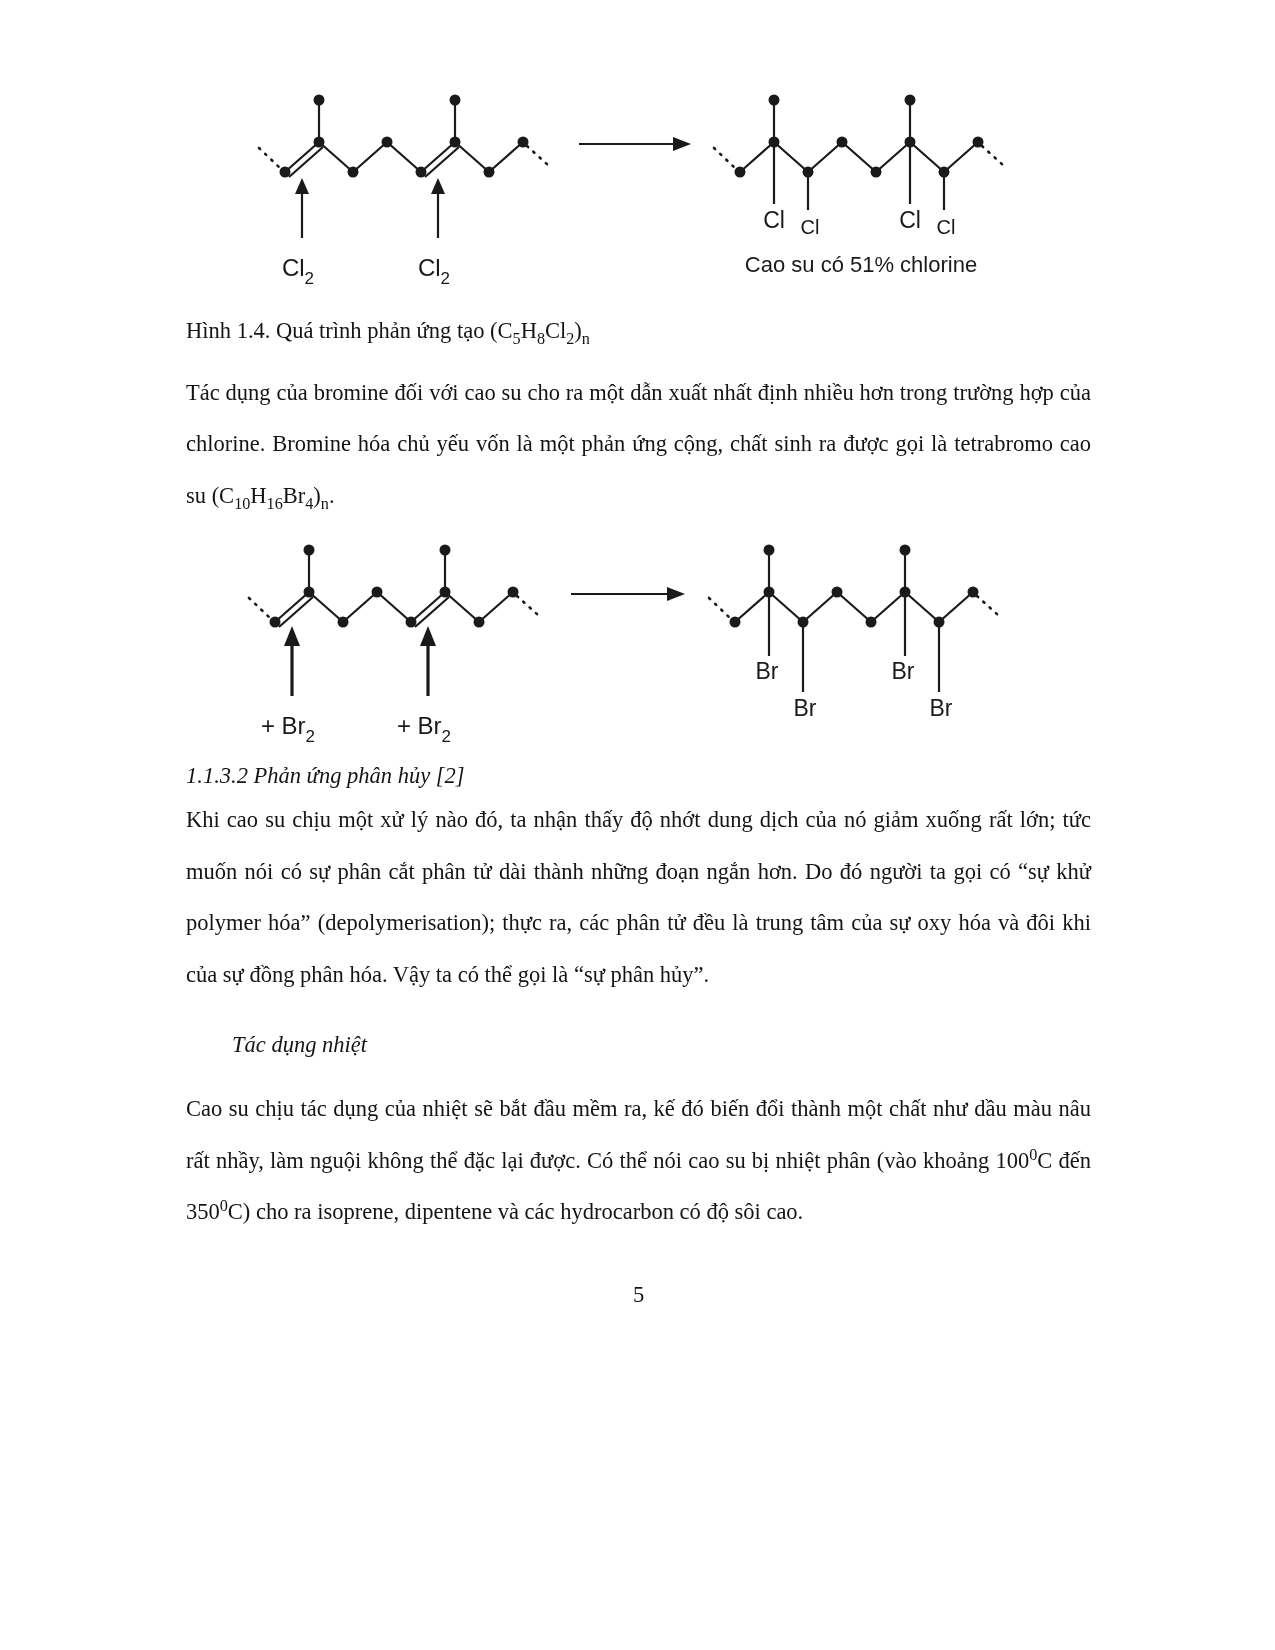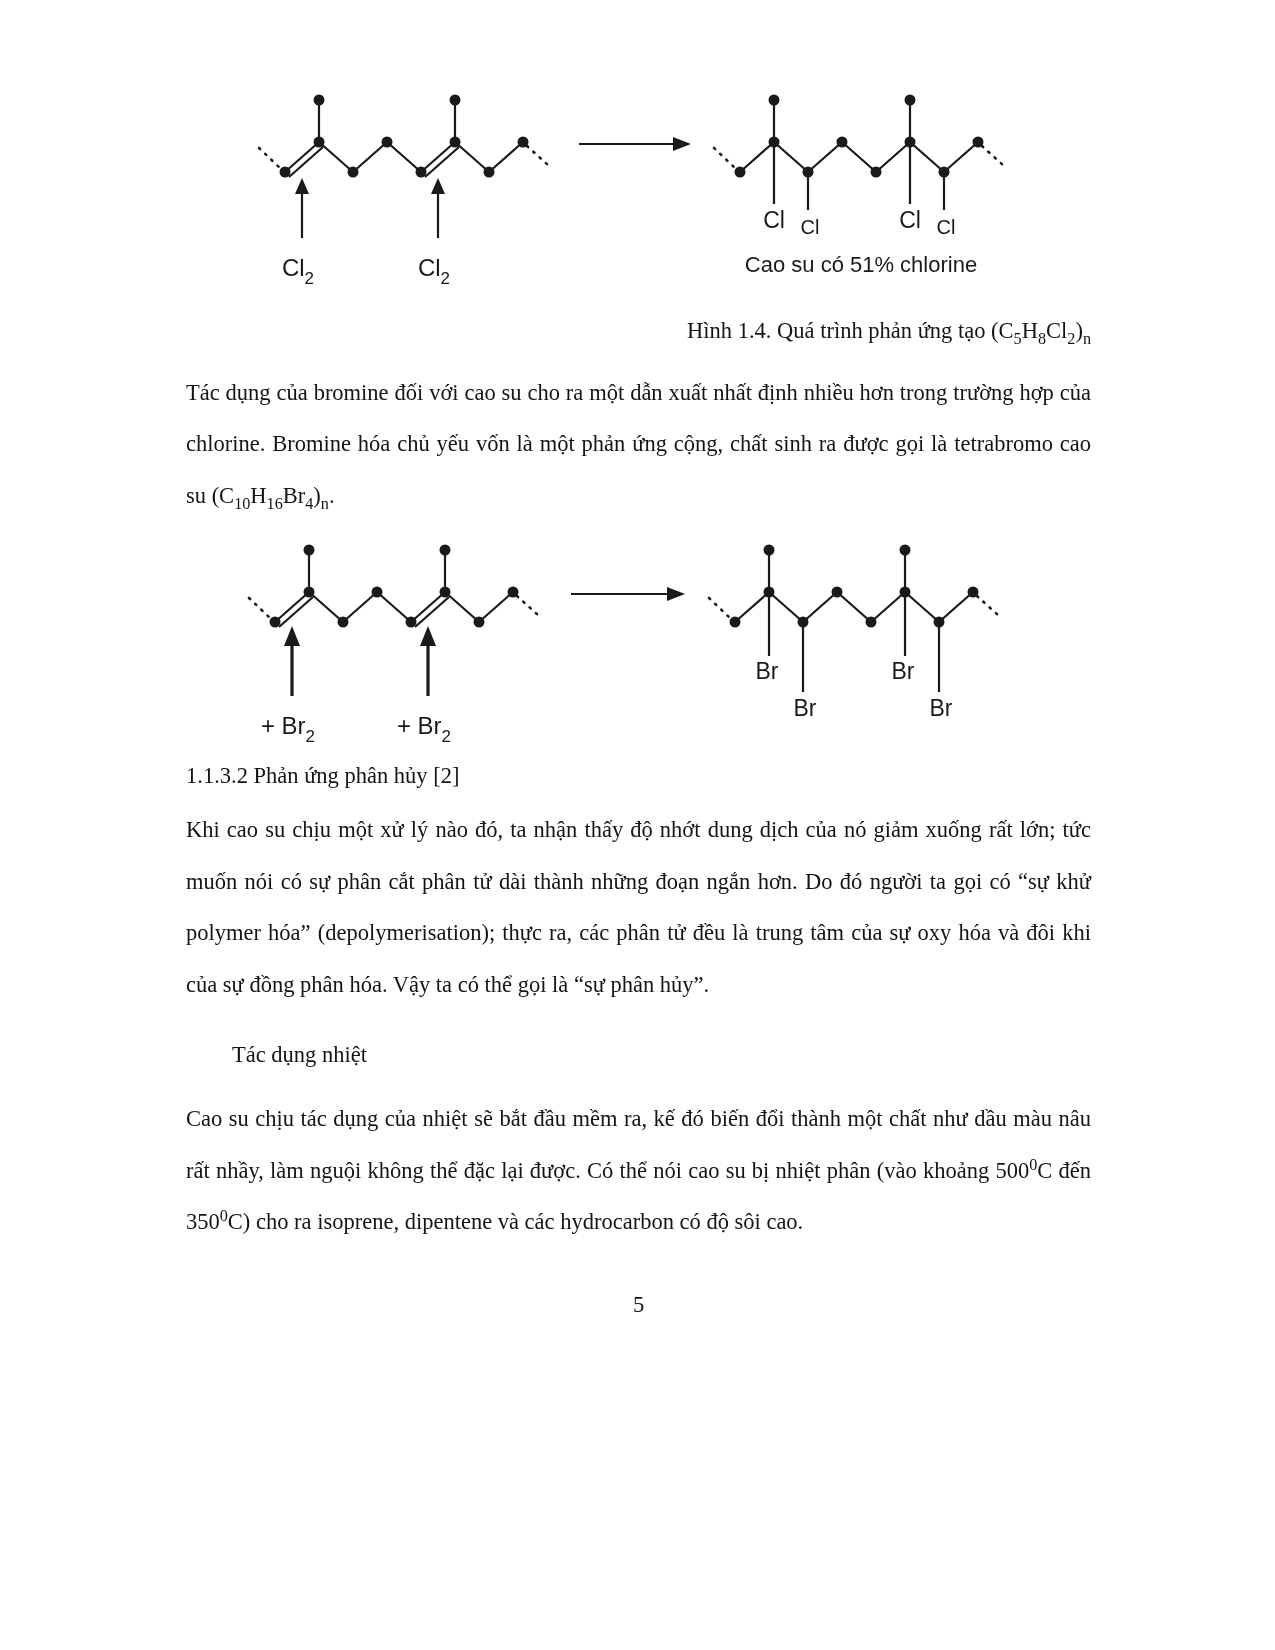--- a/index.html
+++ b/index.html
@@ -8,23 +8,23 @@
     width:1275px; min-height:1650px; margin:0 auto; background:#ffffff;
     padding:72px 184px 40px 186px;
     font-family:"Liberation Serif", serif;
     font-size:22.5px; color:#141414;
   }
   .body-text {
     text-align:justify; line-height:2.3; margin-bottom:14px;
   }
   sub { font-size:0.72em; line-height:0; }
   sup { font-size:0.72em; line-height:0; vertical-align:super; }
-  .caption { text-align:right; line-height:1.4; margin:24px 0 20px; }
-  .section-heading { line-height:1.6; margin:4px 0 10px; }
-  .subheading { margin:26px 0 20px 46px; line-height:1.6; }
+  .caption { text-align:left; line-height:1.4; margin:24px 0 20px; }
+  .section-heading { font-style:italic; line-height:1.6; margin:4px 0 0; }
+  .subheading { font-style:italic; margin:26px 0 20px 46px; line-height:1.6; }
   figure { margin:14px auto 4px; text-align:center; }
   figure svg { display:block; margin:0 auto; }
   .bond { stroke:#1a1a1a; stroke-width:2.2; fill:none; }
   .bond.thick { stroke-width:3.2; }
   .dash { stroke:#1a1a1a; stroke-width:2.6; fill:none; stroke-dasharray:1.5 7; stroke-linecap:round; }
   .atom { fill:#1a1a1a; }
   .arrowfill { fill:#1a1a1a; }
   .dlabel { font-family:"Liberation Sans", sans-serif; fill:#1a1a1a; }
   .page-number { text-align:center; margin-top:44px; }
 </style>
@@ -209,18 +209,18 @@
     </svg>
   </figure>
 
 
   <div class="section-heading">1.1.3.2 Phản ứng phân hủy [2]</div>
 
   <p class="body-text">Khi cao su chịu một xử lý nào đó, ta nhận thấy độ nhớt dung dịch của nó giảm xuống rất lớn; tức muốn nói có sự phân cắt phân tử dài thành những đoạn ngắn hơn. Do đó người ta gọi có “sự khử polymer hóa” (depolymerisation); thực ra, các phân tử đều là trung tâm của sự oxy hóa và đôi khi của sự đồng phân hóa. Vậy ta có thể gọi là “sự phân hủy”.</p>
 
   <div class="subheading">Tác dụng nhiệt</div>
 
-  <p class="body-text"><span>Cao su chịu tác dụng của nhiệt sẽ bắt đầu mềm ra, kế đó biến đổi thành một chất như dầu màu nâu rất nhầy, làm nguội không thể đặc lại được. Có thể nói cao su bị nhiệt phân (vào khoảng 500</span><sup>0</sup><span>C đến 350</span><sup>0</sup><span>C) cho ra isoprene, dipentene và các hydrocarbon có độ sôi cao.</span></p>
+  <p class="body-text"><span>Cao su chịu tác dụng của nhiệt sẽ bắt đầu mềm ra, kế đó biến đổi thành một chất như dầu màu nâu rất nhầy, làm nguội không thể đặc lại được. Có thể nói cao su bị nhiệt phân (vào khoảng 100</span><sup>0</sup><span>C đến 350</span><sup>0</sup><span>C) cho ra isoprene, dipentene và các hydrocarbon có độ sôi cao.</span></p>
 
 
   <div class="page-number">5</div>
 
 </div>
 
 </body></html>

